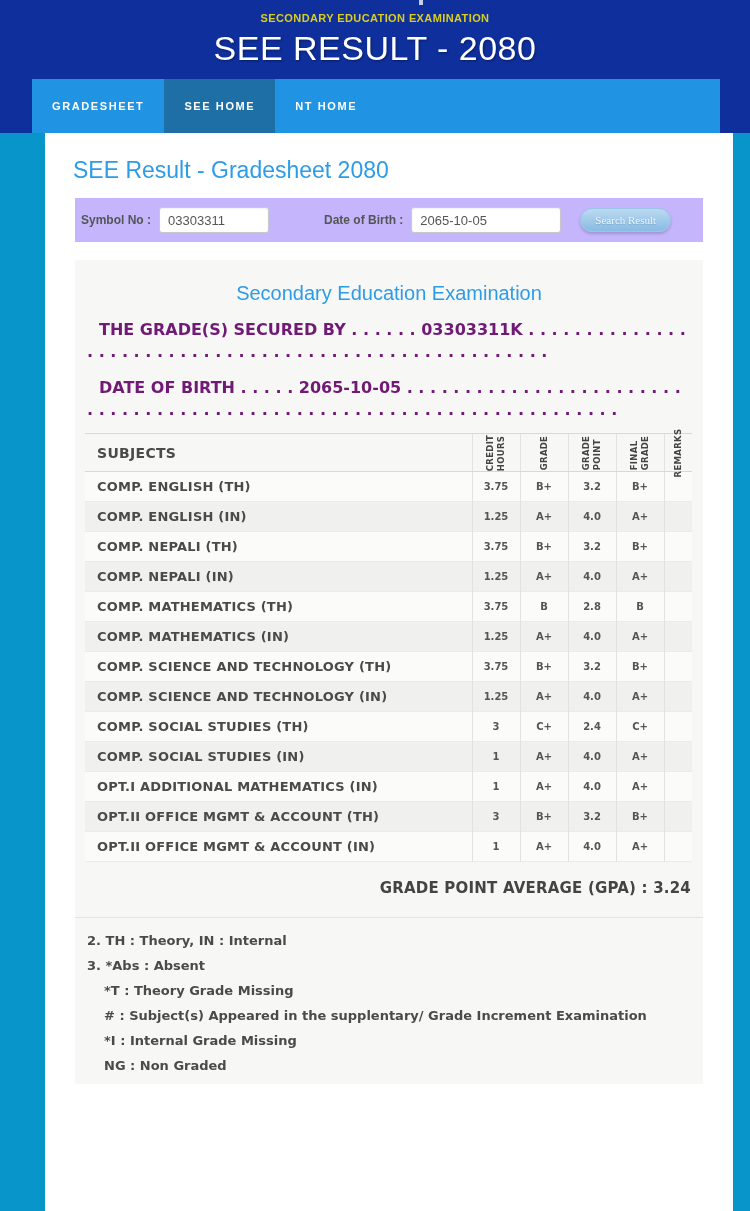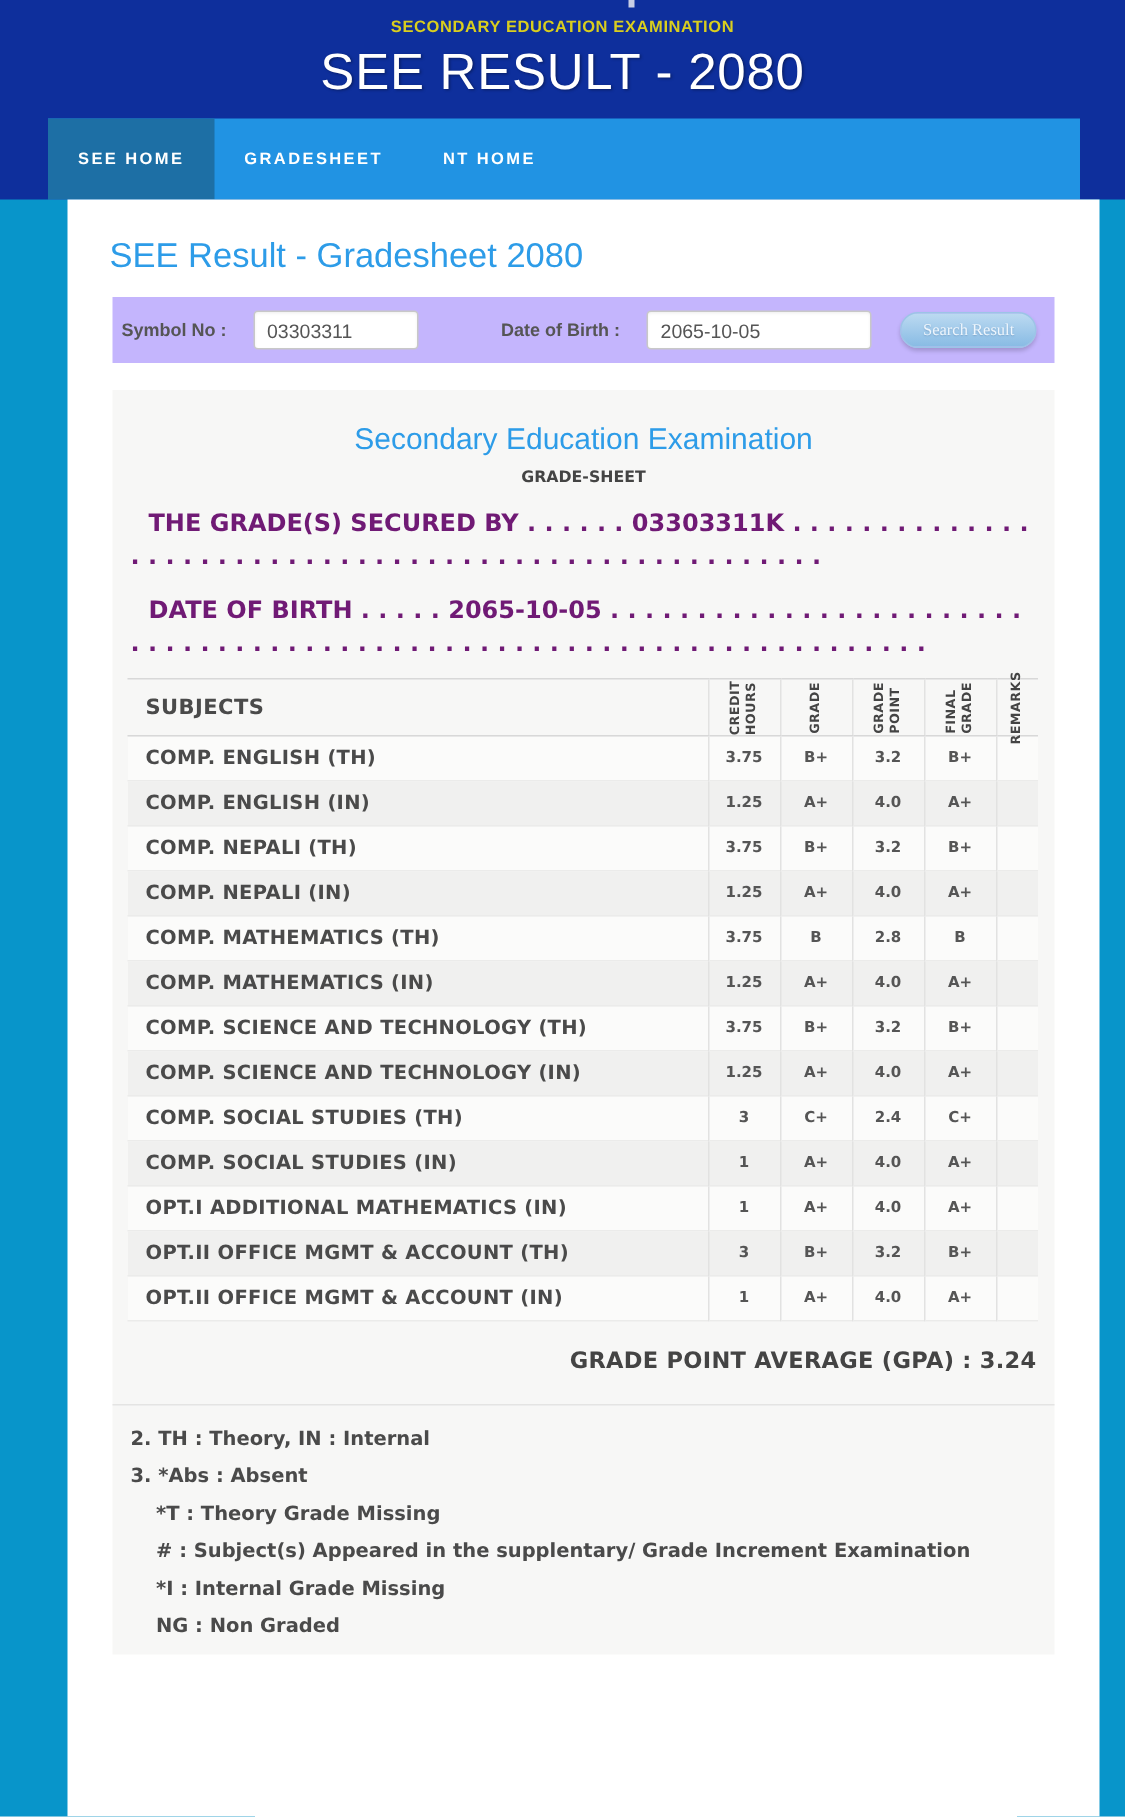--- a/index.html
+++ b/index.html
@@ -58,21 +58,21 @@
   
   .search-strip{
     margin:0 30px;background:#c4b5fd;height:44px;
     display:flex;align-items:center;padding:0 6px;
   }
   .form-label{
     color:#555;font-size:12px;font-weight:bold;white-space:nowrap;
   }
   .form-label.dob{margin-left:55px;}
   .text-input{
-    margin-left:18px;width:110px;height:26px;
+    margin-left:8px;width:110px;height:26px;
     border:1px solid #c8c8c8;border-radius:3px;background:#fff;
     padding:0 8px;font-family:"Liberation Sans",sans-serif;
     font-size:13px;color:#555;box-shadow:inset 0 1px 2px rgba(0,0,0,.06);
   }
   .text-input.dob{width:150px;}
   .search-btn{
     margin-left:19px;height:24px;padding:0 14px;
     border:1px solid #9cc4e6;border-radius:13px;
     background:linear-gradient(#bcdaf1,#88bbe4);
     color:#eef6fd;font-size:11px;font-family:Liberation Serif, serif;
@@ -141,41 +141,40 @@
 </style>
 </head>
 <body>
 
 <div class="topbar">
   <div class="top-mark"></div>
   <div class="eyebrow">SECONDARY EDUCATION EXAMINATION</div>
   <div class="site-title">SEE RESULT - 2080</div>
 
   <div class="nav">
+    <div class="nav-item">GRADESHEET</div>
     <div class="nav-item active">SEE HOME</div>
-    <div class="nav-item">GRADESHEET</div>
     <div class="nav-item">NT HOME</div>
   </div>
 </div>
 
 <div class="container">
 
   <h1 class="page-title">SEE Result - Gradesheet 2080</h1>
 
   <div class="search-strip">
     <span class="form-label">Symbol No :</span>
     <input class="text-input" type="text" value="03303311" style="">
     <span class="form-label dob">Date of Birth :</span>
     <input class="text-input dob" type="text" value="2065-10-05" style="">
     <button class="search-btn">Search Result</button>
   </div>
 
   <div class="panel">
     <div class="org-title">Secondary Education Examination</div>
-    <div class="doc-title">GRADE-SHEET</div>
 
     <p class="intro-line">THE GRADE(S) SECURED BY . . . . . . 03303311K . . . . . . . . . . . . . . . . . . . . . . . . . . . . . . . . . . . . . . . . . . . . . . . . . . . . . .</p>
     <p class="intro-line">DATE OF BIRTH . . . . . 2065-10-05 . . . . . . . . . . . . . . . . . . . . . . . . . . . . . . . . . . . . . . . . . . . . . . . . . . . . . . . . . . . . . . . . . . . . . .</p>
 
     <table class="grades">
       <colgroup>
         <col class="c-sub">
           <col class="c-num">
           <col class="c-num">
           <col class="c-num">

